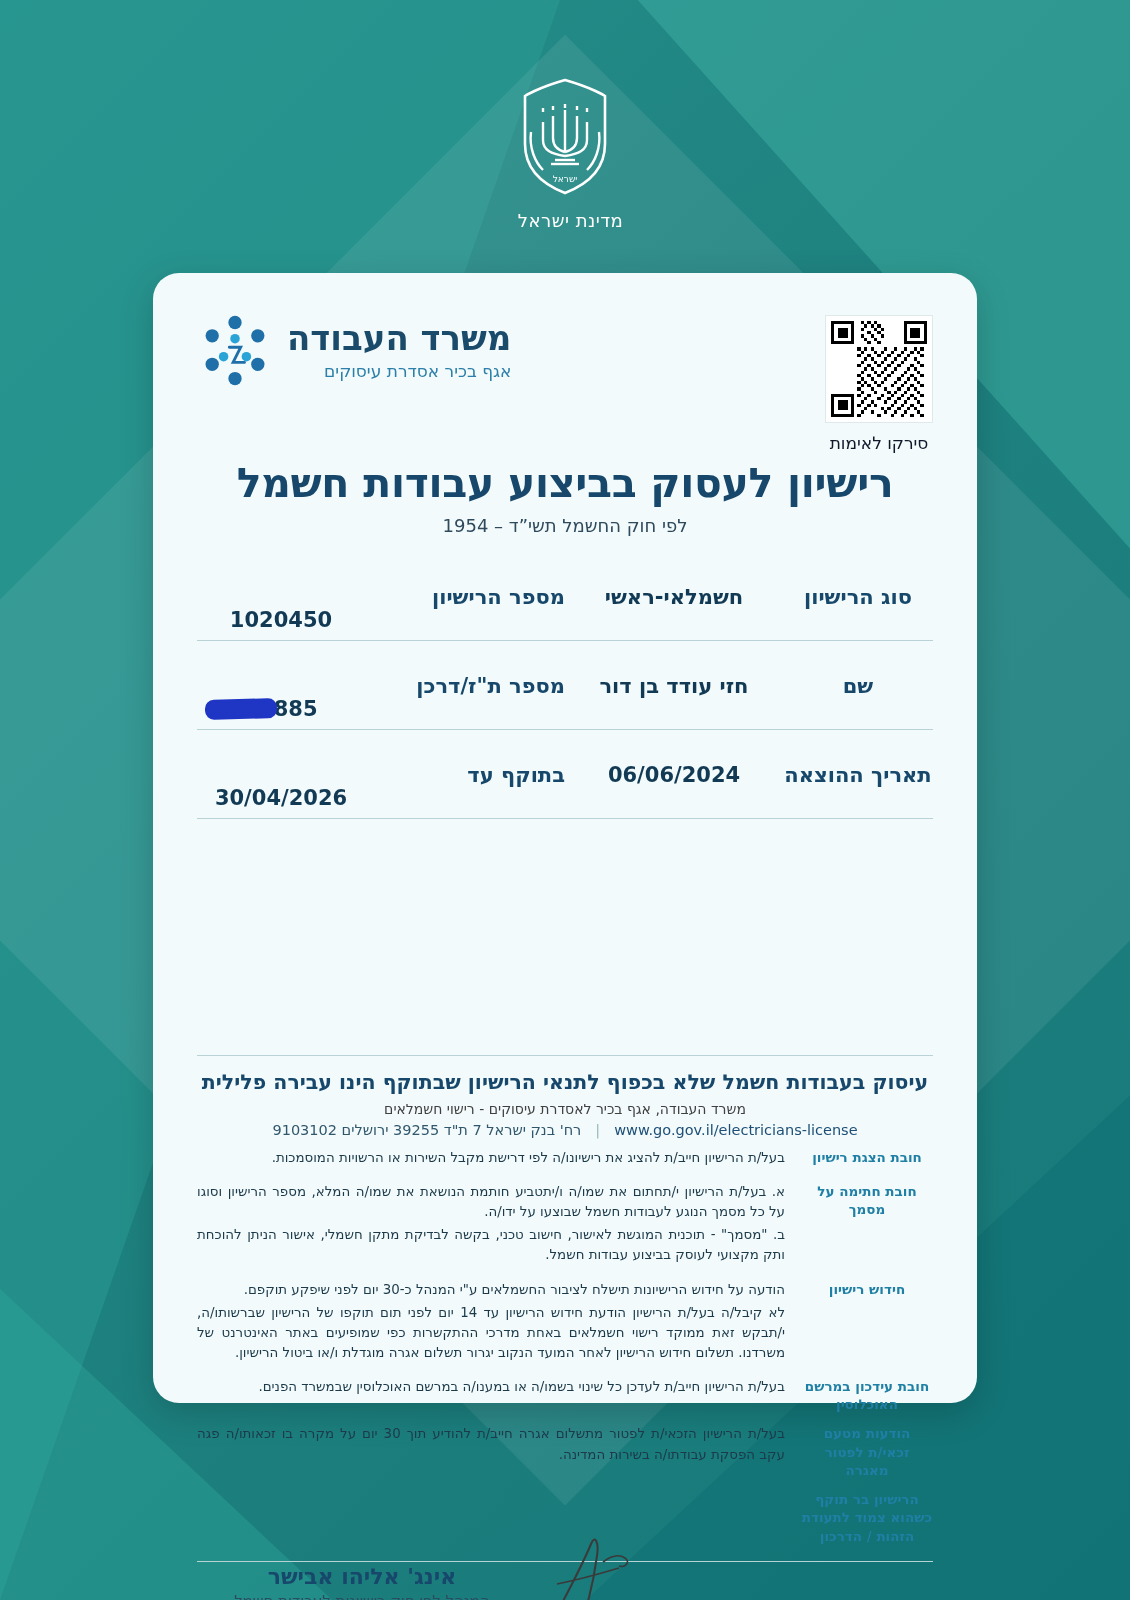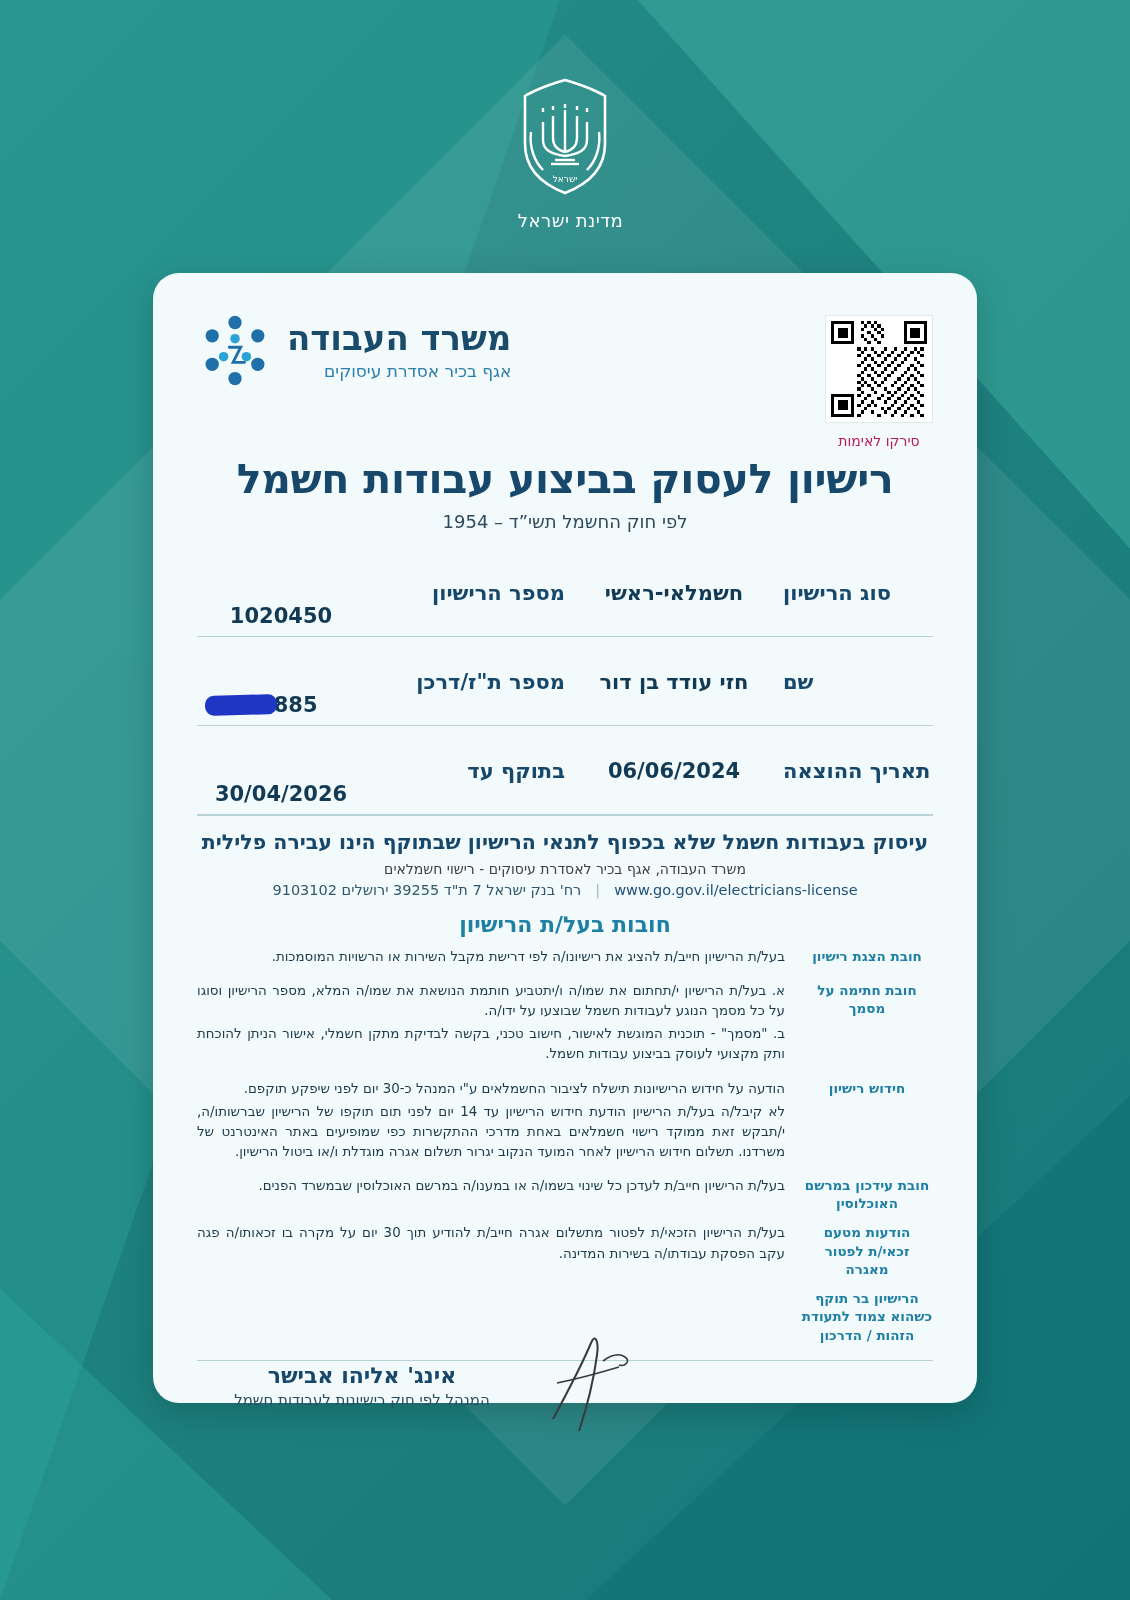--- a/index.html
+++ b/index.html
@@ -87,21 +87,21 @@
     font-size: 17px; color: #2b7fa8; margin-top: 4px;
   }
   .ministry-mark { width: 76px; height: 76px; }
 
   
   .qr-block { text-align: center; margin-top: 12px; }
   .qr {
     width: 108px; height: 108px; background: #ffffff;
     padding: 5px; border: 1px solid #dfe8ea;
   }
-  .qr-caption { font-size: 14px; color: #be185d; margin-top: 6px; }
+  .qr-caption { font-size: 17px; color: #0f172a; margin-top: 6px; }
 
   
   h1.doc-title {
     text-align: center; margin: 6px 0 0; color: #17486b;
     font-size: 41px; font-weight: bold; letter-spacing: -.3px;
   }
   .doc-sub {
     text-align: center; color: #2f4a5c; font-size: 18px; margin-top: 8px;
   }
 
@@ -112,40 +112,41 @@
     border-bottom: 1.5px solid #b9d2d6;
     padding: 9px 0 8px;
     gap: 0;
   }
   .frow .lbl {
     color: #17486b; font-weight: bold; font-size: 21px; white-space: nowrap;
   }
   .frow .val {
     color: #123a55; font-weight: bold; font-size: 21px; white-space: nowrap;
   }
-  .c1 { width: 150px; text-align: left; }
+  .c1 { width: 150px; text-align: center; }
   .c2 { width: 218px; text-align: center; }
   .c3 { width: 200px; text-align: right; }
   .c4 { flex: 1; text-align: center; position: relative; margin-top: 47px; }
 
   .redacted {
     display: inline-block; position: absolute; right: 88px; top: 2px;
     width: 72px; height: 20px; background: #1f35c4; border-radius: 9px;
     transform: rotate(-1.5deg);
   }
 
   
   .perm {
     margin-top: 20px; text-align: center;
     color: #123a55; font-size: 20px; font-weight: bold; line-height: 1.45;
   }
   .perm .hl { color: #17486b; }
 
   
   .notice {
+    margin-top: 236px;
     border-top: 1.5px solid #b9d2d6; padding-top: 14px; text-align: center;
   }
   .notice-main {
     color: #17486b; font-size: 20.5px; font-weight: bold;
   }
   .notice-addr { color: #404040; font-size: 14px; margin-top: 7px; }
   .notice-line2 {
     color: #31576c; font-size: 14.5px; margin-top: 5px;
     display: flex; justify-content: center; gap: 14px; align-items: center;
   }
@@ -459,21 +460,20 @@
   <div class="notice">
     <div class="notice-main">עיסוק בעבודות חשמל שלא בכפוף לתנאי הרישיון שבתוקף הינו עבירה פלילית</div>
     <div class="notice-addr">משרד העבודה, אגף בכיר לאסדרת עיסוקים - רישוי חשמלאים</div>
     <div class="notice-line2">
       <span class="url">www.go.gov.il/electricians-license</span>
       <span class="sep">|</span>
       <span>רח' בנק ישראל 7 ת"ד 39255 ירושלים 9103102</span>
     </div>
   </div>
 
-  <div class="duties-title">חובות בעל/ת הרישיון</div>
 
   <div class="duties">
 
     <div class="duty">
       <div class="dt">חובת הצגת רישיון</div>
       <div class="dd">
         <p>בעל/ת הרישיון חייב/ת להציג את רישיונו/ה לפי דרישת מקבל השירות או הרשויות המוסמכות.</p>
       </div>
     </div>
 

